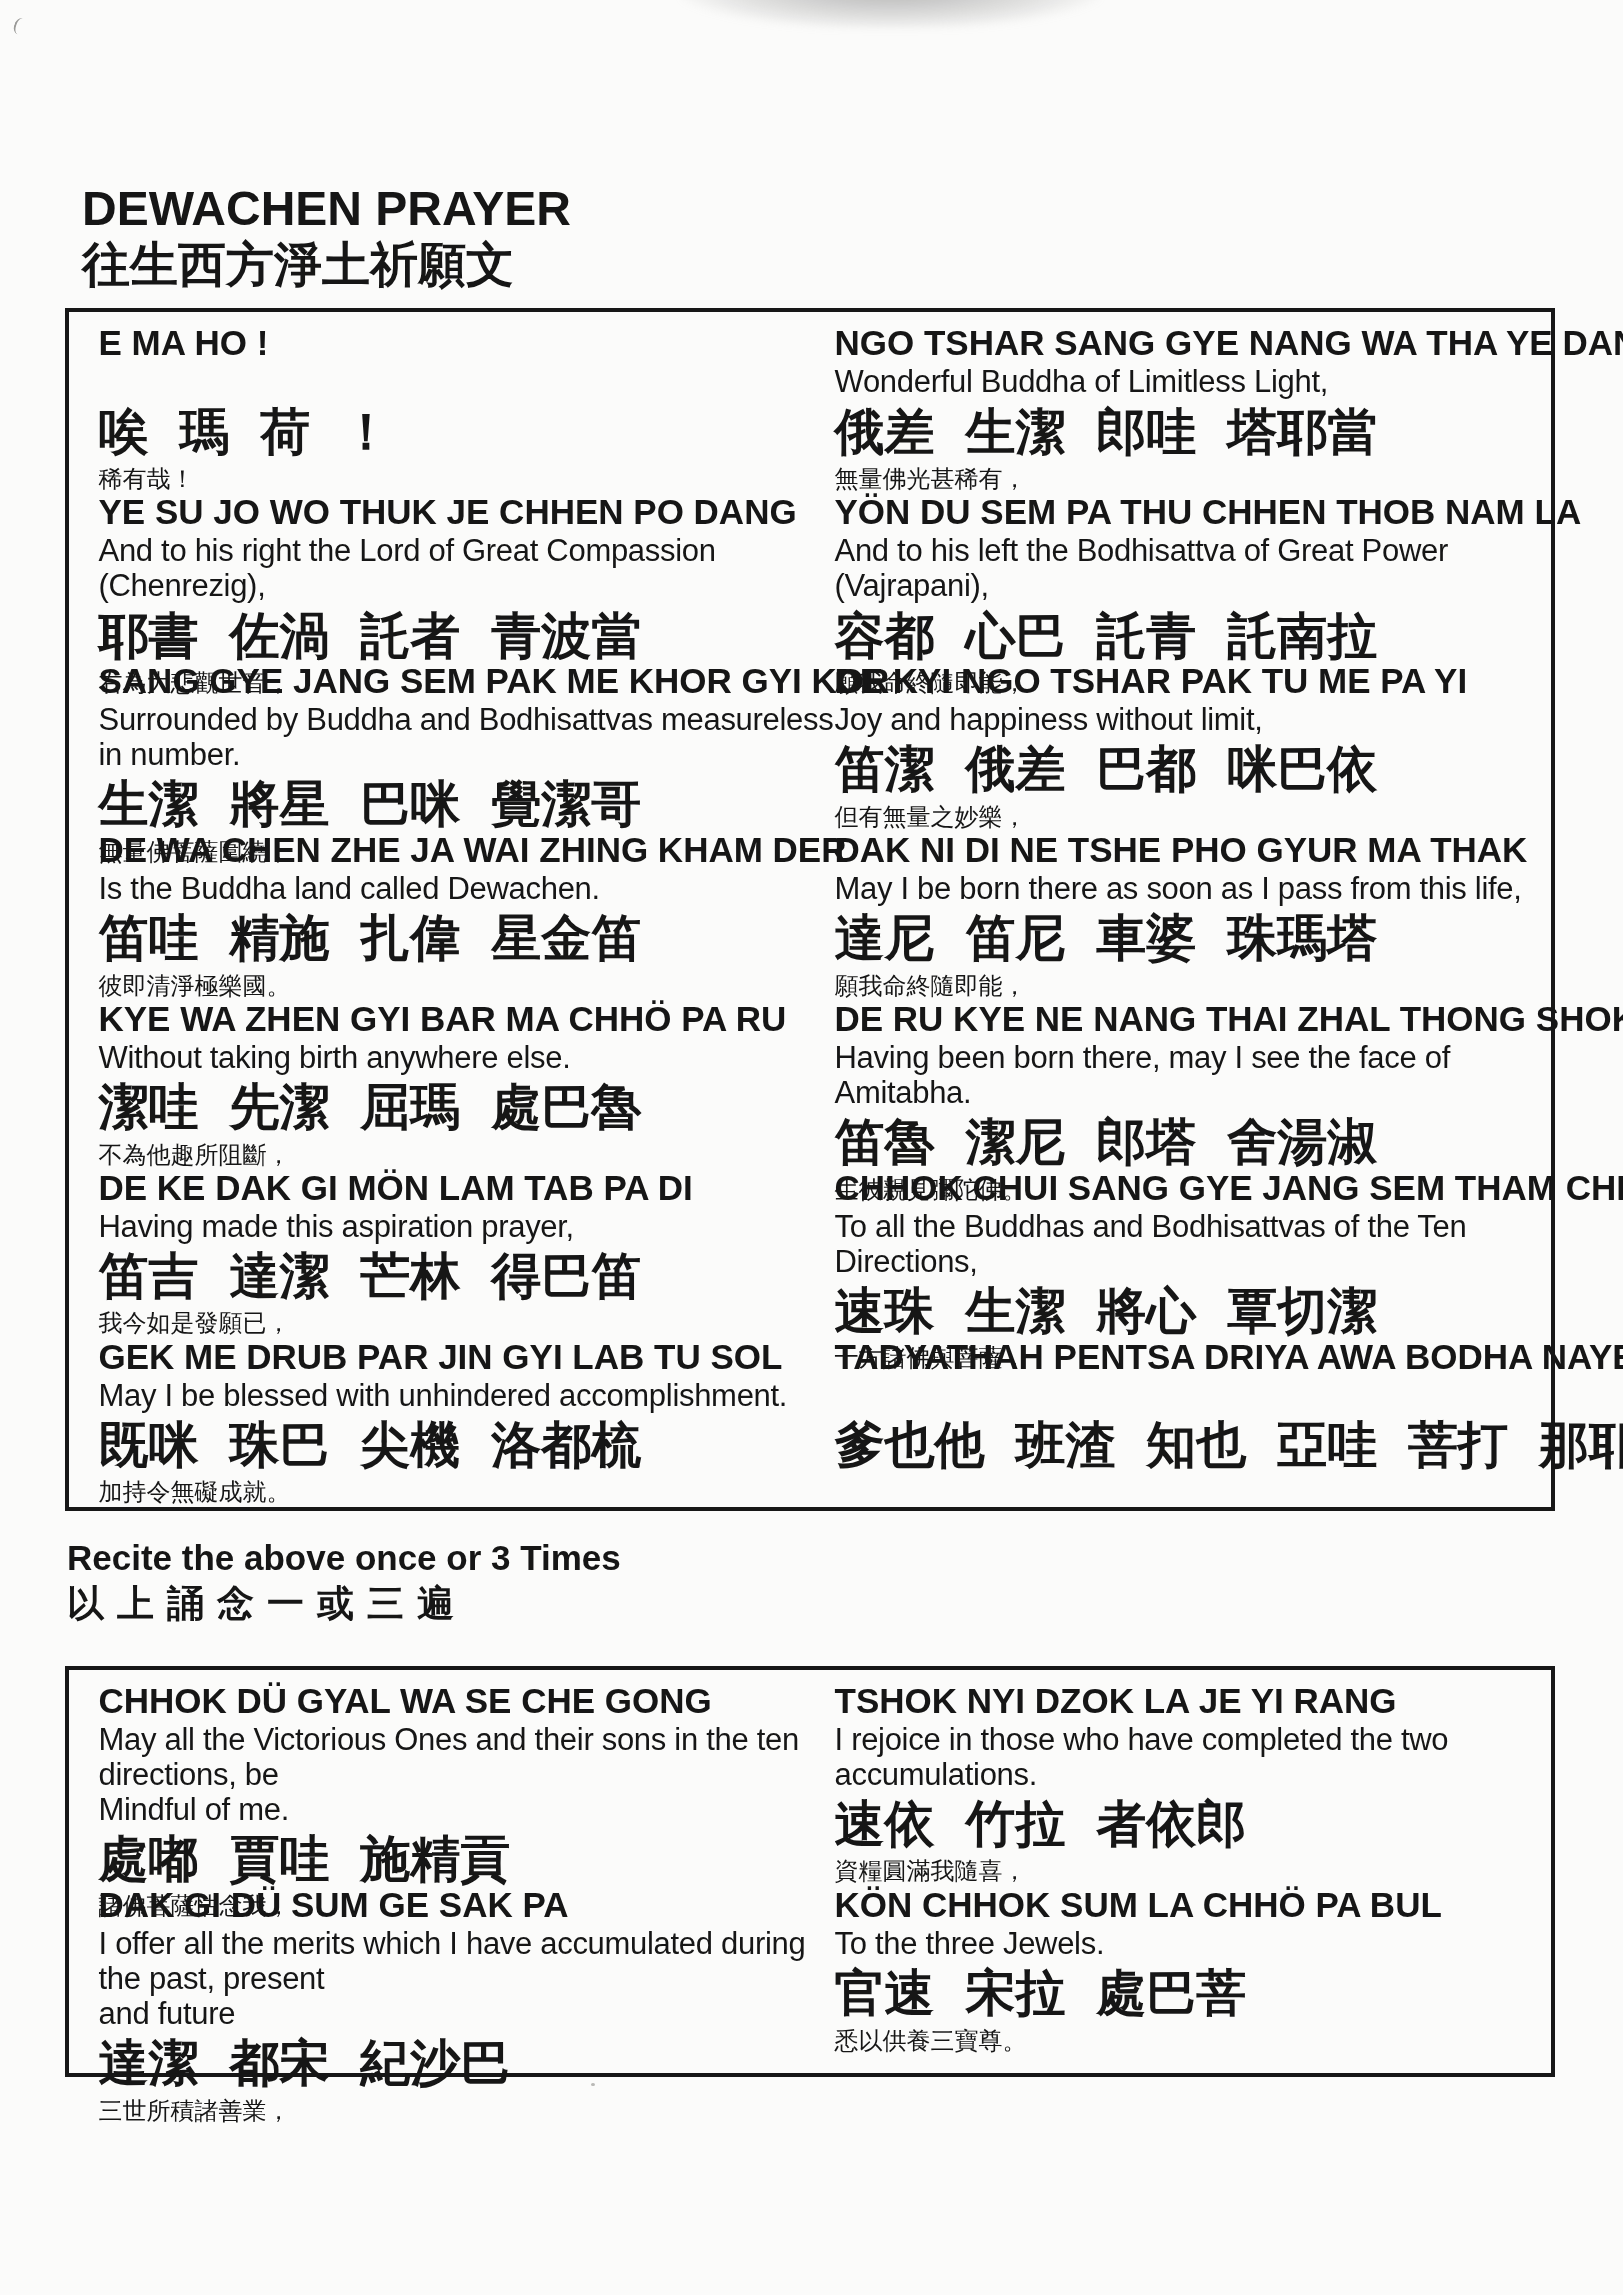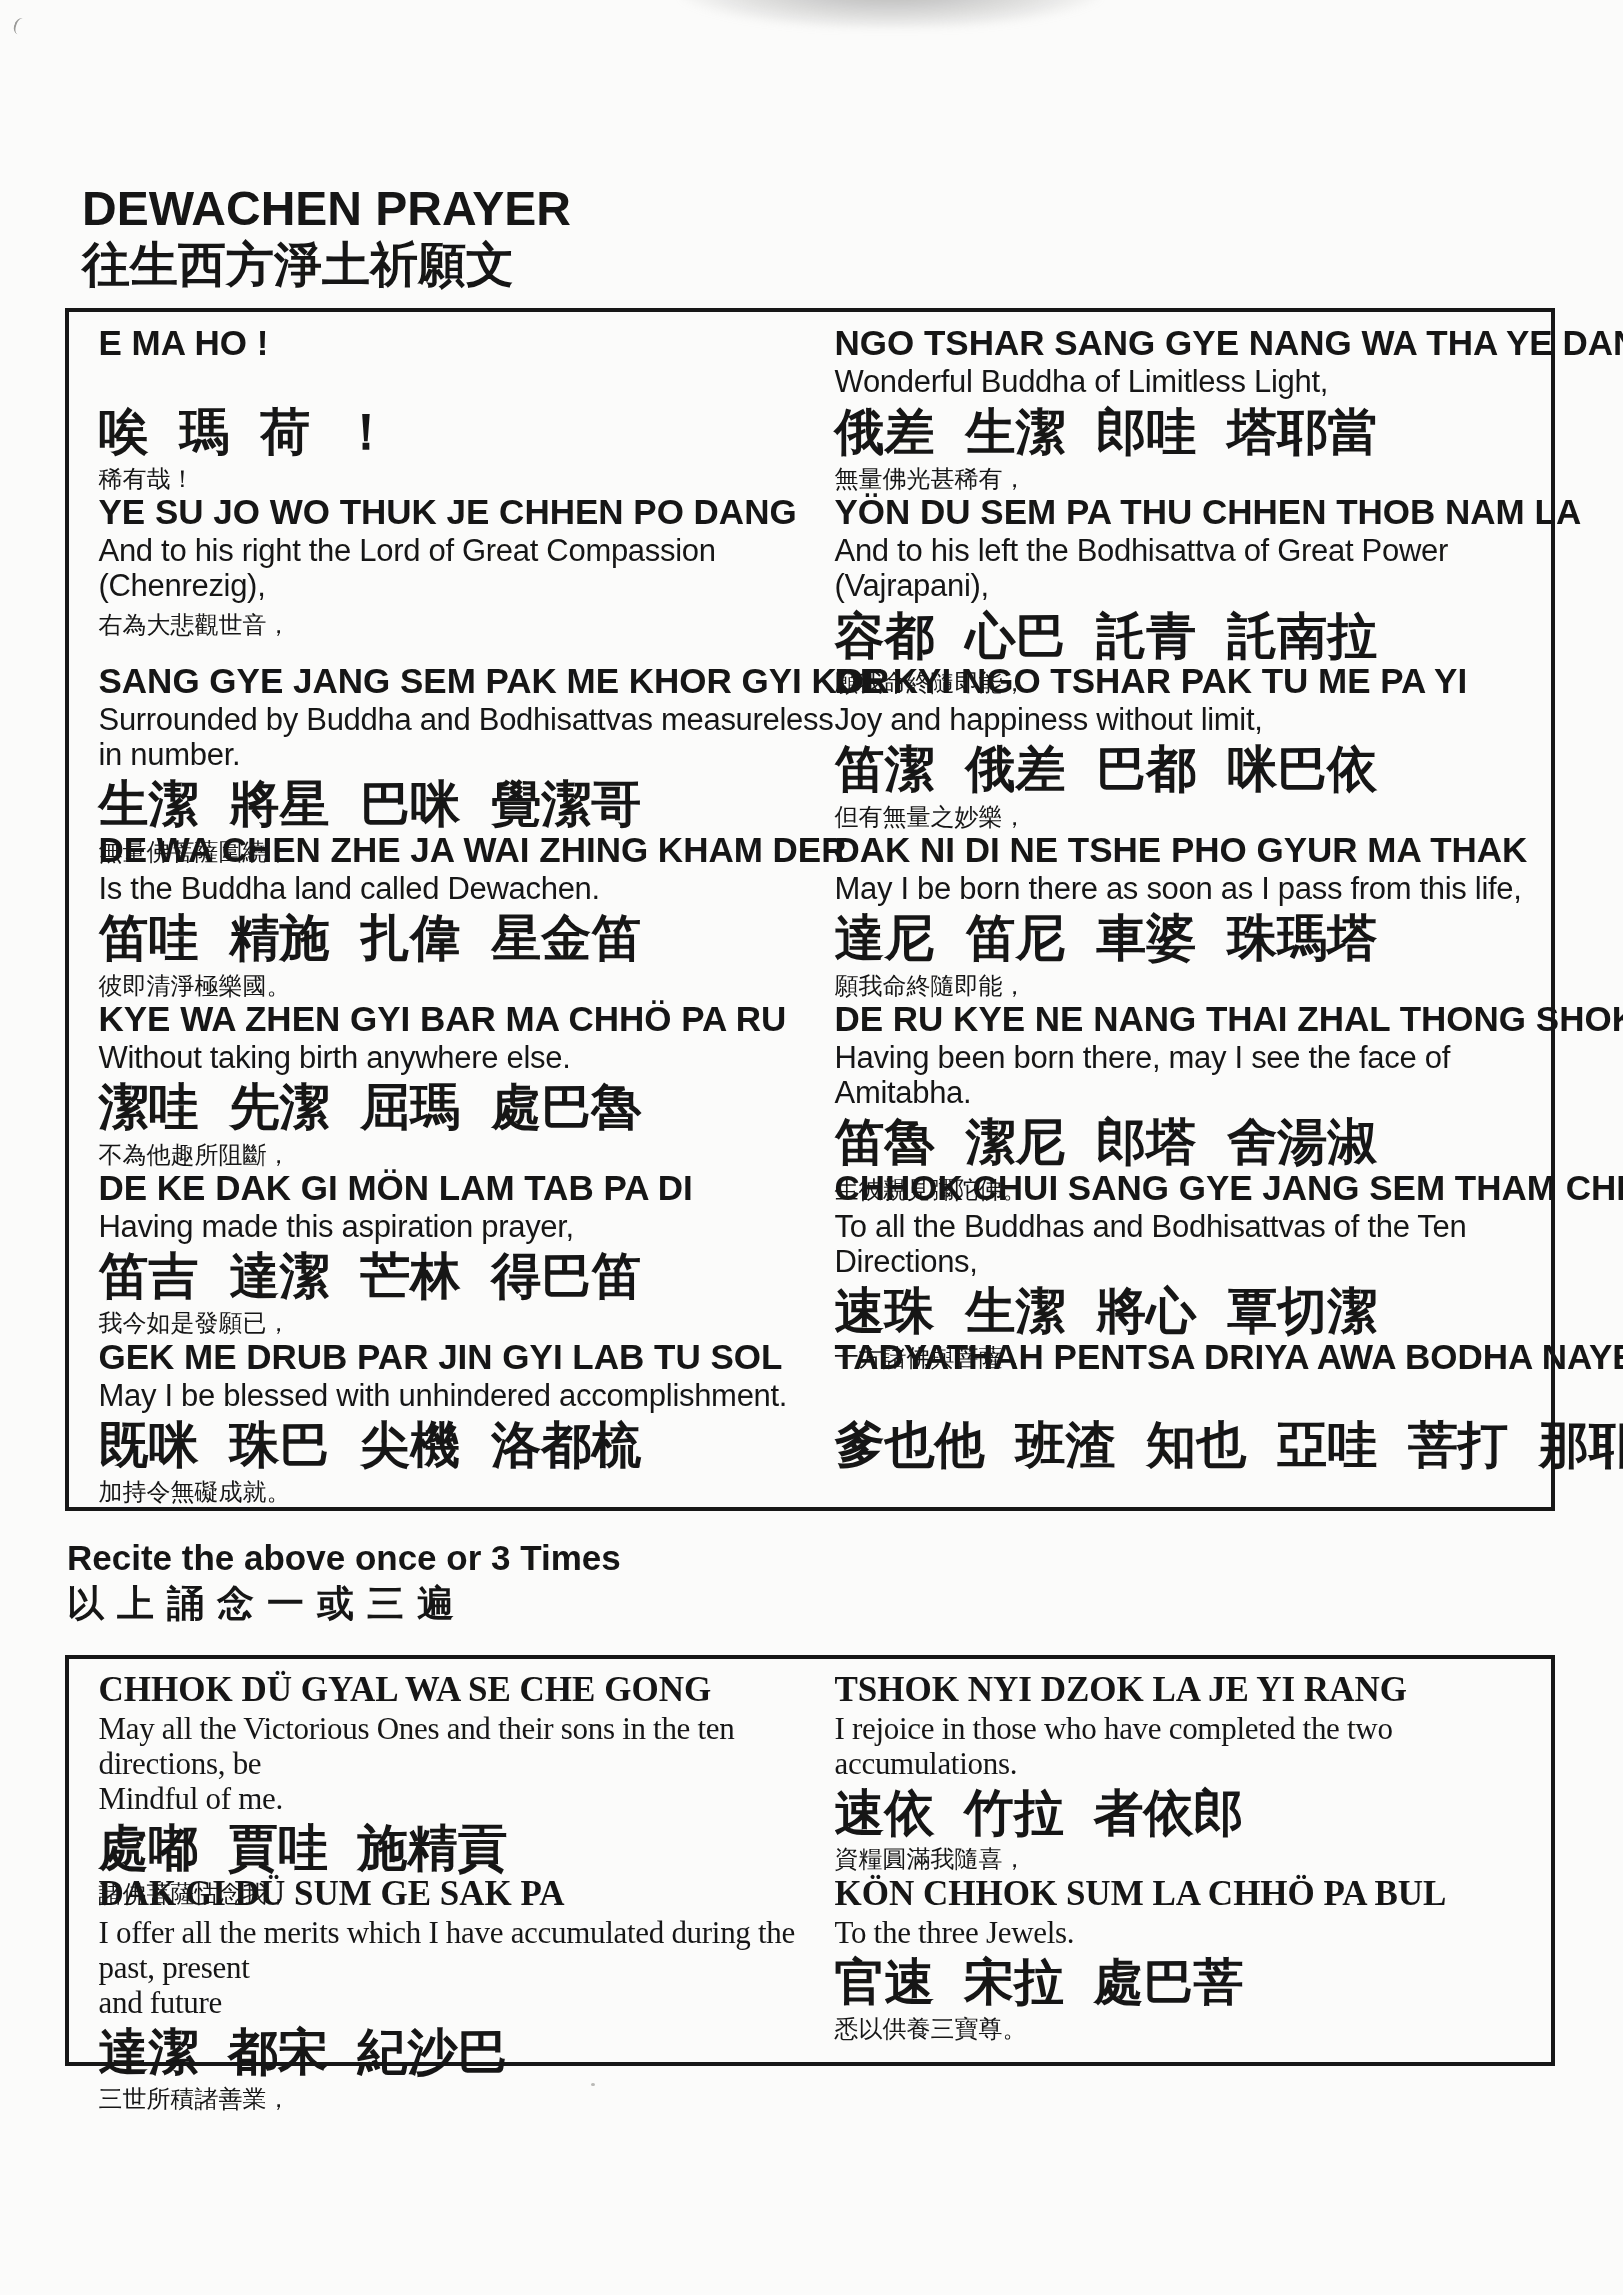--- a/index.html
+++ b/index.html
@@ -38,21 +38,21 @@
 
   .prayer-box{
     box-sizing:border-box;
     width:1490px;margin-left:65px;
     border:4.6px solid #171717;
     display:grid;
     grid-template-columns:736px 713px;
     padding:13px 0 0 29.5px;
   }
   .box-1{margin-top:19.6px;height:1203px;}
-  .box-2{margin-top:30px;height:411px;font-family:Liberation Serif, serif;}
+  .box-2{margin-top:41px;height:411px;}
 
   .stanza{overflow:visible;}
   .box-1 .stanza{height:168px;}
   .box-2 .stanza-tall{height:200px;}
   .box-2 .stanza-short{height:181px;}
 
   .translit{
     font-size:35px;font-weight:bold;line-height:1.02;
     letter-spacing:0px;white-space:nowrap;
   }
@@ -95,20 +95,21 @@
     <div class="stanza">
       <div class="translit">NGO TSHAR SANG GYE NANG WA THA YE DANG</div>
       <div class="english">Wonderful Buddha of Limitless Light,</div>
       <div class="cjk-big">俄差 生潔 郎哇 塔耶當</div>
       <div class="cjk-small">無量佛光甚稀有，</div>
     </div>
 
     <div class="stanza">
       <div class="translit">YE SU JO WO THUK JE CHHEN PO DANG</div>
       <div class="english">And to his right the Lord of Great Compassion (Chenrezig),</div>
+      <div class="cjk-big">耶書 佐渦 託者 青波當</div>
       <div class="cjk-small">右為大悲觀世音，</div>
     </div>
     <div class="stanza">
       <div class="translit">YÖN DU SEM PA THU CHHEN THOB NAM LA</div>
       <div class="english">And to his left the Bodhisattva of Great Power (Vajrapani),</div>
       <div class="cjk-big">容都 心巴 託青 託南拉</div>
       <div class="cjk-small">願我命終隨即能，</div>
     </div>
 
     <div class="stanza">

